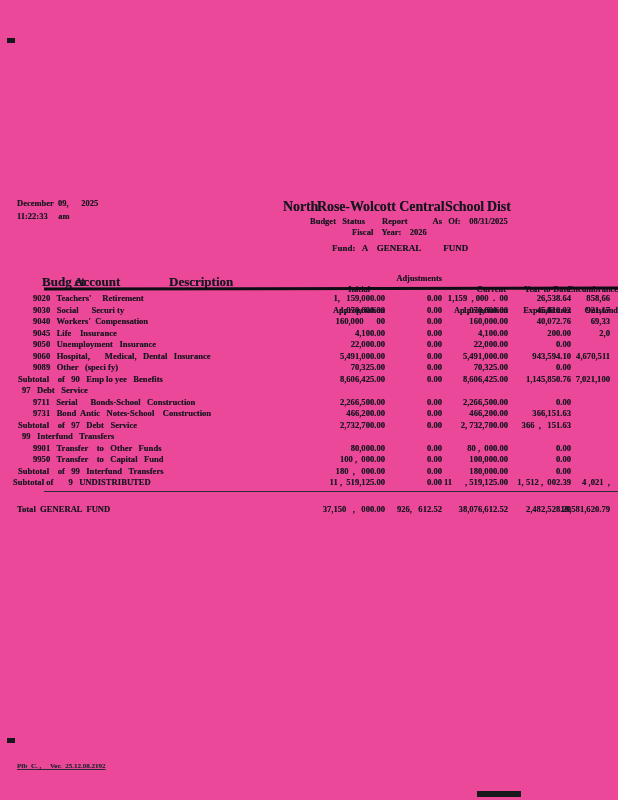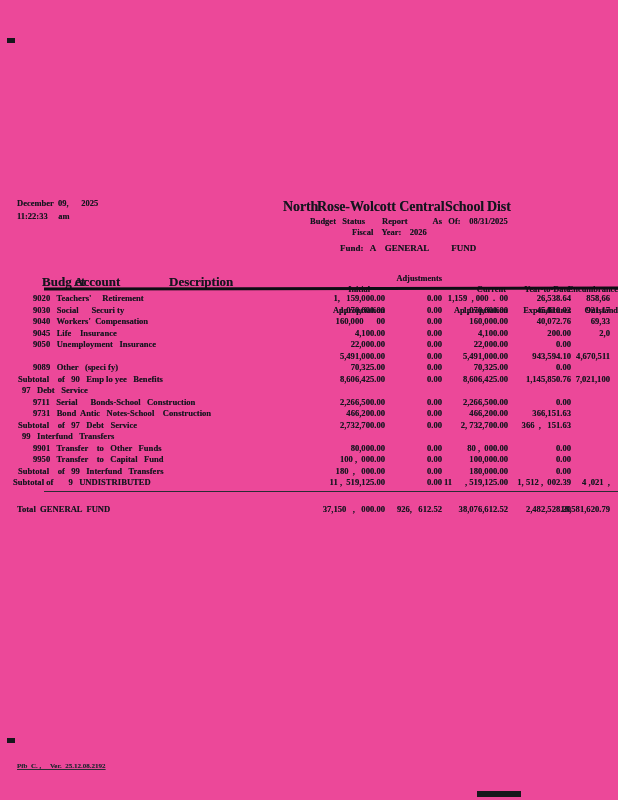--- a/index.html
+++ b/index.html
@@ -53,21 +53,21 @@
   <div class="abs printed" style="left:17px;top:197px;">December  09,      2025</div>
   <div class="abs printed" style="left:17px;top:210px;">11:22:33     am</div>
 
   <span class="abs title" style="left:283px;top:199px;">North</span>
   <span class="abs title" style="left:317px;top:199px;">Rose-Wolcott Central</span>
   <span class="abs title" style="left:445px;top:199px;">School</span>
   <span class="abs title" style="left:487px;top:199px;">Dist</span>
 
   <div class="abs subline" style="left:310px;top:216px;">Budget   Status        Report            As   Of:    08/31/2025</div>
   <div class="abs subline" style="left:352px;top:227px;">Fiscal    Year:    2026</div>
-  <div class="abs fundline" style="left:340px;top:243px;">Fund:   A    GENERAL          FUND</div>
+  <div class="abs fundline" style="left:332px;top:243px;">Fund:   A    GENERAL          FUND</div>
 
   <span class="abs lefthead" style="left:18px;top:274px;">Budg et</span>
   <span class="abs lefthead" style="left:50px;top:274px;">Account</span>
   <span class="abs lefthead" style="left:145px;top:274px;">Description</span>
 
   <div class="abs colhead" style="right:233px;top:264px;">
     <span class="l1" style="padding-right:15px;">Initial</span>
     <span class="l2">Appropriation</span>
   </div>
   <div class="abs colhead" style="right:176px;top:274px;">Adjustments</div>
@@ -120,20 +120,21 @@
         <span class="num c5">2,0</span>
       </div>
       <div class="row account">
         <span class="desc">9050   Unemployment   Insurance</span>
         <span class="num c1">22,000.00</span>
         <span class="num c2">0.00</span>
         <span class="num c3">22,000.00</span>
         <span class="num c4">0.00</span>
       </div>
       <div class="row account">
+        <span class="desc">9060   Hospital,       Medical,   Dental   Insurance</span>
         <span class="num c1">5,491,000.00</span>
         <span class="num c2">0.00</span>
         <span class="num c3">5,491,000.00</span>
         <span class="num c4">943,594.10</span>
         <span class="num c5">4,670,511</span>
       </div>
       <div class="row account">
         <span class="desc">9089   Other   (speci fy)</span>
         <span class="num c1">70,325.00</span>
         <span class="num c2">0.00</span>

